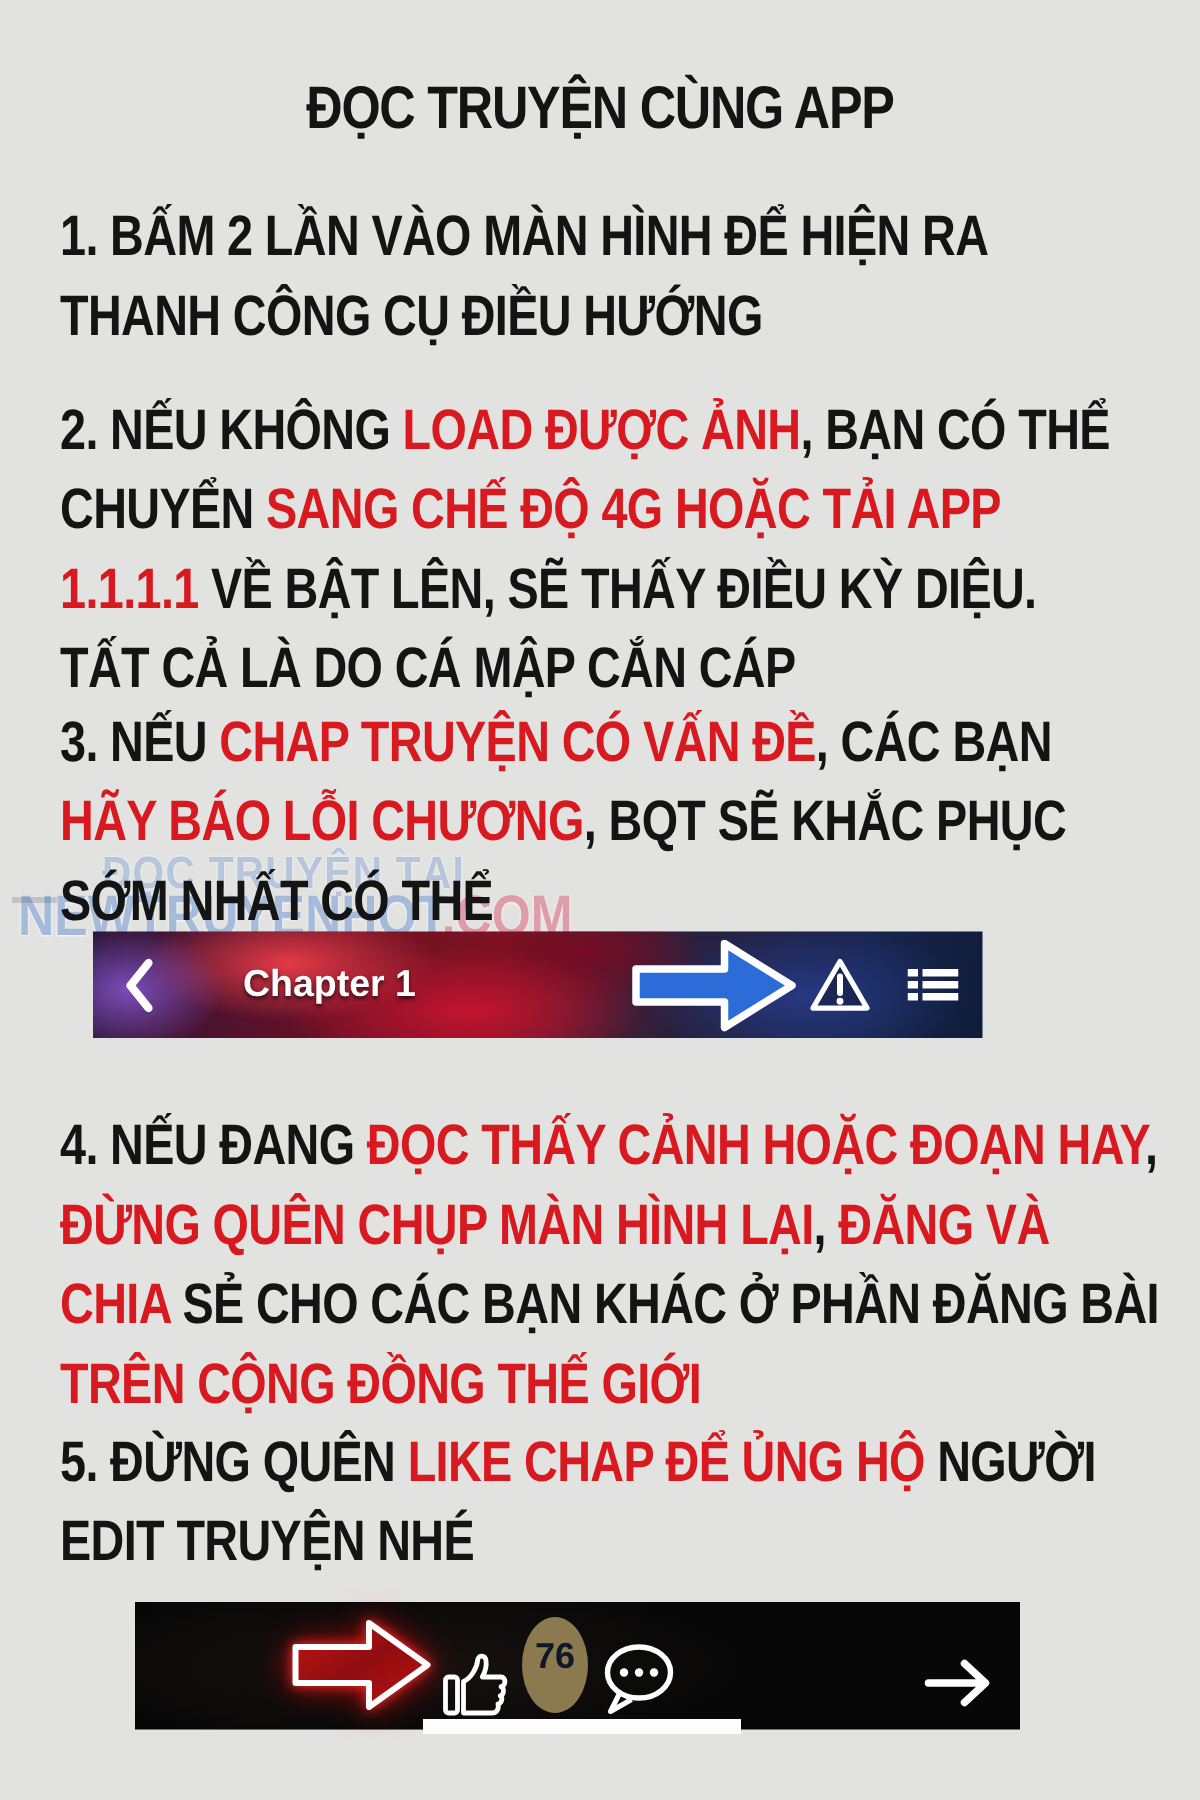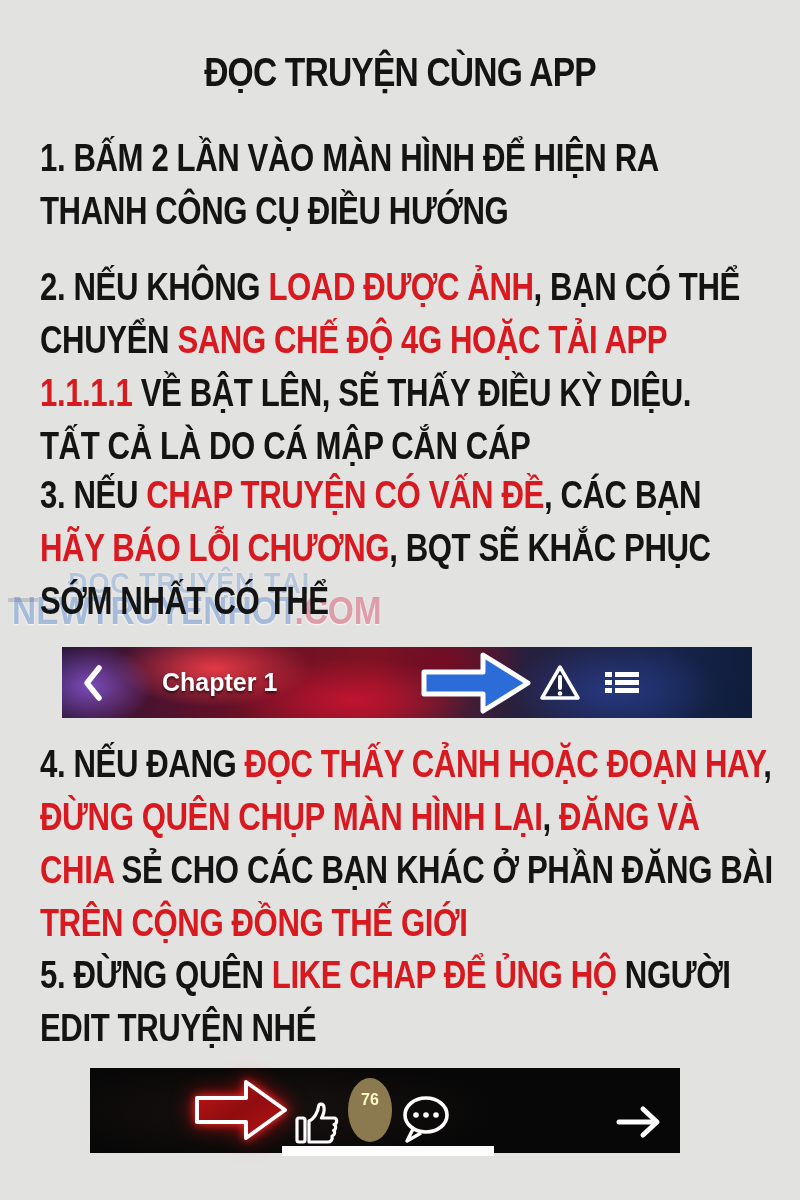--- a/index.html
+++ b/index.html
@@ -33,21 +33,21 @@
     font-size:38px; font-weight:bold; letter-spacing:0px;
     transform:scaleX(.88); transform-origin:0 0;
     text-shadow:0 1px 2px rgba(255,255,255,.9);
   }
   .wm-site .site { color:rgba(150,175,212,.85); }
   .wm-site .dom  { color:rgba(217,140,155,.85); }
   .wm-dash { position:absolute; top:598px; left:8px; width:30px; height:4px; background:rgba(60,70,90,.2); z-index:1; }
 
   
   .reader-bar {
-    position:absolute; left:62px; top:647px; width:690px; height:71px; z-index:3;
+    position:absolute; left:62px; top:621px; width:593px; height:71px; z-index:3;
     overflow:hidden;
     background:
       radial-gradient(ellipse 90px 60px at 4% 55%, rgba(140,90,220,.8), transparent 70%),
       radial-gradient(ellipse 140px 55px at 22% 30%, rgba(235,60,70,.95), transparent 70%),
       radial-gradient(ellipse 170px 60px at 42% 75%, rgba(200,20,50,.9), transparent 70%),
       radial-gradient(ellipse 120px 50px at 55% 20%, rgba(120,10,35,.9), transparent 70%),
       radial-gradient(ellipse 150px 70px at 80% 60%, rgba(40,60,140,.85), transparent 70%),
       linear-gradient(100deg, #2a1538 0%, #6a1025 28%, #801421 46%, #27203e 66%, #17254c 86%, #0f1c3a 100%);
   }
   .back-chevron { position:absolute; left:20px; top:17px; }
@@ -67,21 +67,21 @@
   .hl-arrow-red {
     position:absolute; left:103px; top:10px;
     filter:drop-shadow(0 0 4px rgba(255,45,45,.95)) drop-shadow(0 0 10px rgba(255,0,0,.65));
   }
   .thumb-icon { position:absolute; left:204px; top:31px; }
   .like-badge {
     position:absolute; left:258px; top:10px; width:44px; height:64px;
     background:#8b7a50; border-radius:50%;
     display:flex; justify-content:center; align-items:flex-start; padding-top:13px;
   }
-  .like-count { color:#fef9c3; font-size:16px; font-weight:bold; }
+  .like-count { color:#0f172a; font-size:24px; font-weight:bold; }
   .bubble-icon { position:absolute; left:310px; top:26px; }
   .white-strip { position:absolute; left:192px; bottom:-3px; width:212px; height:10px; background:#fdfdfd; }
   .next-icon { position:absolute; left:525px; top:37px; }
 </style>
 </head>
 <body>
 
 <div class="page">
 
   <h1 class="title">ĐỌC TRUYỆN CÙNG APP</h1>

